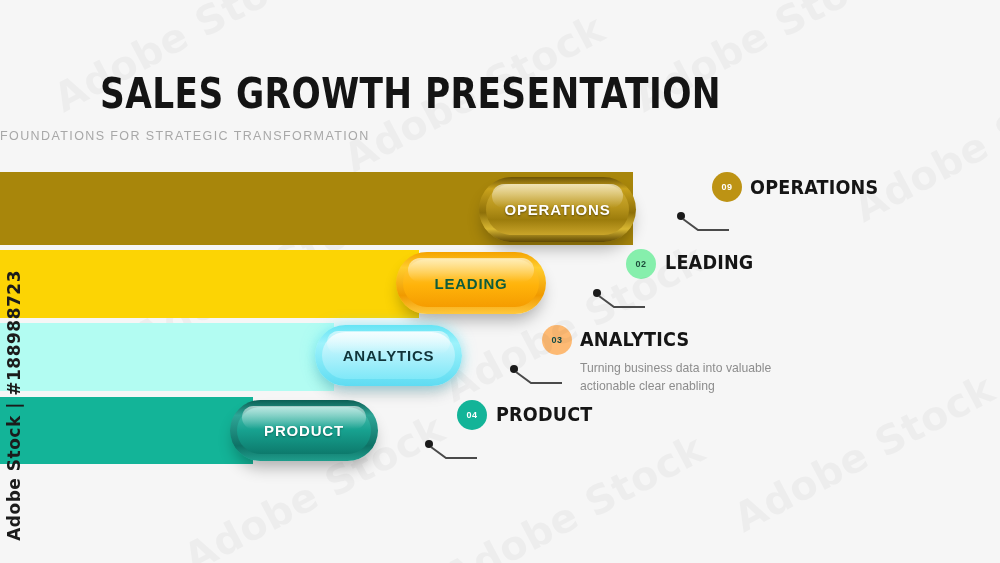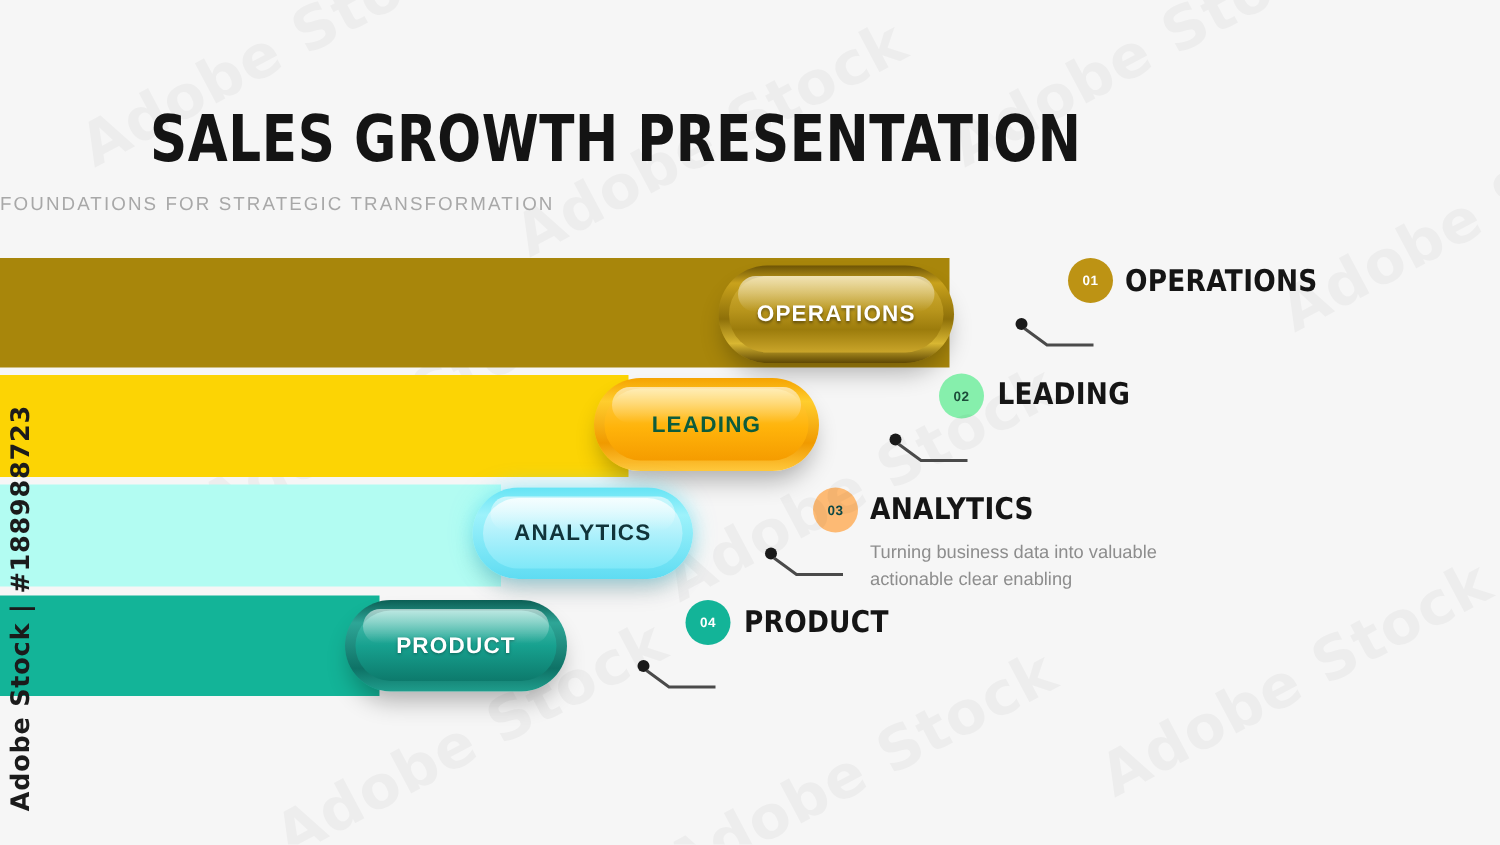--- a/index.html
+++ b/index.html
@@ -180,21 +180,21 @@
   </svg>
   <svg class="connector" style="left:505px;top:363px;" width="60" height="25">
     <circle cx="9" cy="6" r="4" fill="#1a1a1a"></circle>
     <path d="M11 9 L26 20 L57 20" stroke="#4a4a4a" stroke-width="2" fill="none"></path>
   </svg>
   <svg class="connector" style="left:420px;top:438px;" width="60" height="25">
     <circle cx="9" cy="6" r="4" fill="#1a1a1a"></circle>
     <path d="M11 9 L26 20 L57 20" stroke="#4a4a4a" stroke-width="2" fill="none"></path>
   </svg>
 
-  <div class="badge badge-1">01</div>
+  <div class="badge badge-1">09</div>
   <div class="badge badge-2">02</div>
   <div class="badge badge-3">03</div>
   <div class="badge badge-4">04</div>
 
   <div class="info info-1">
     <h3>OPERATIONS</h3>
   </div>
   <div class="info info-2">
     <h3>LEADING</h3>
   </div>

